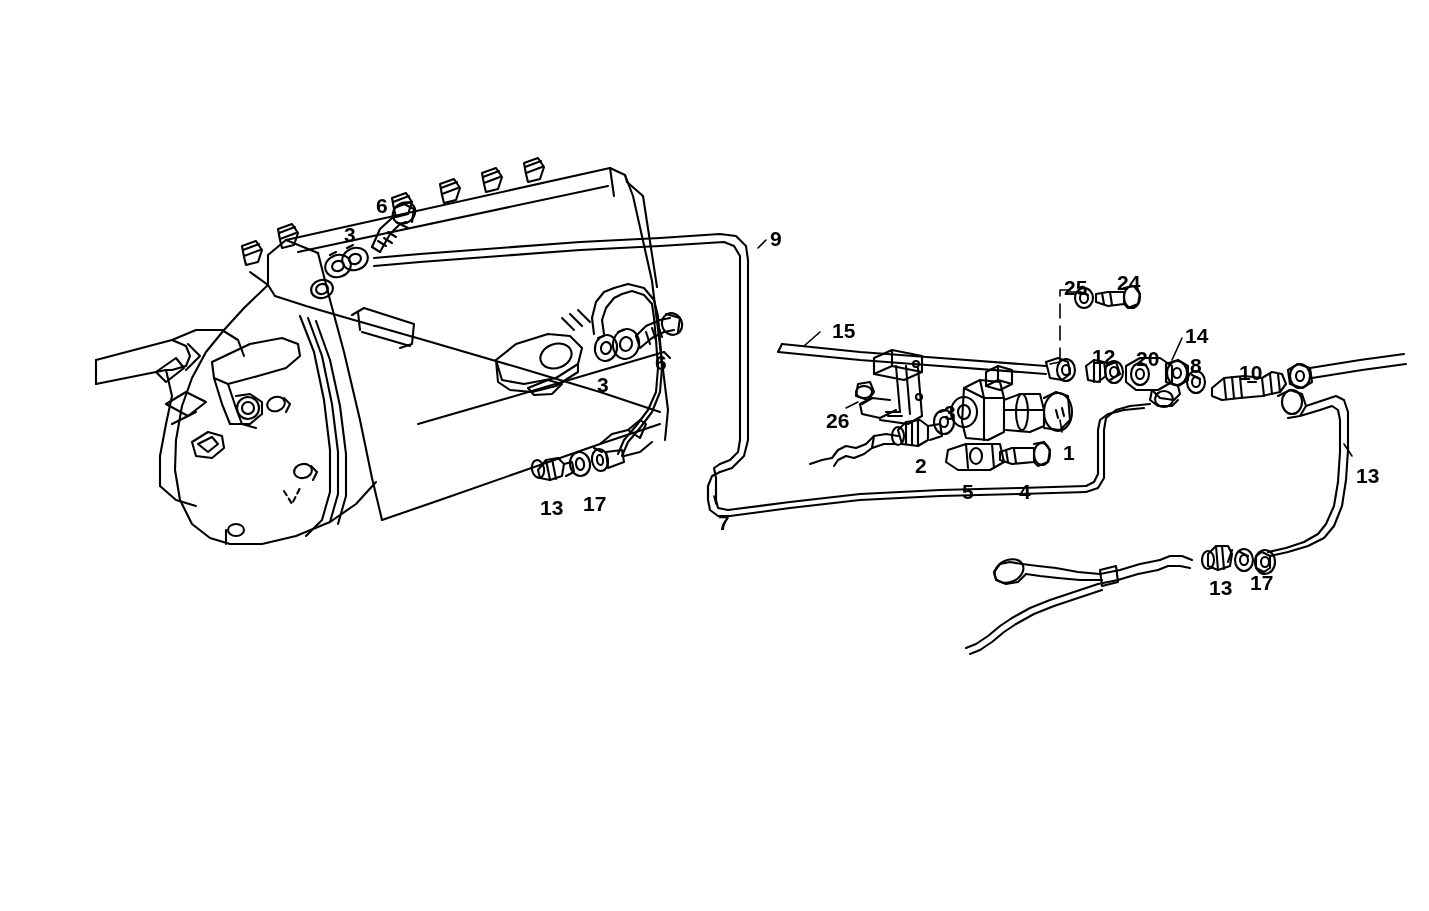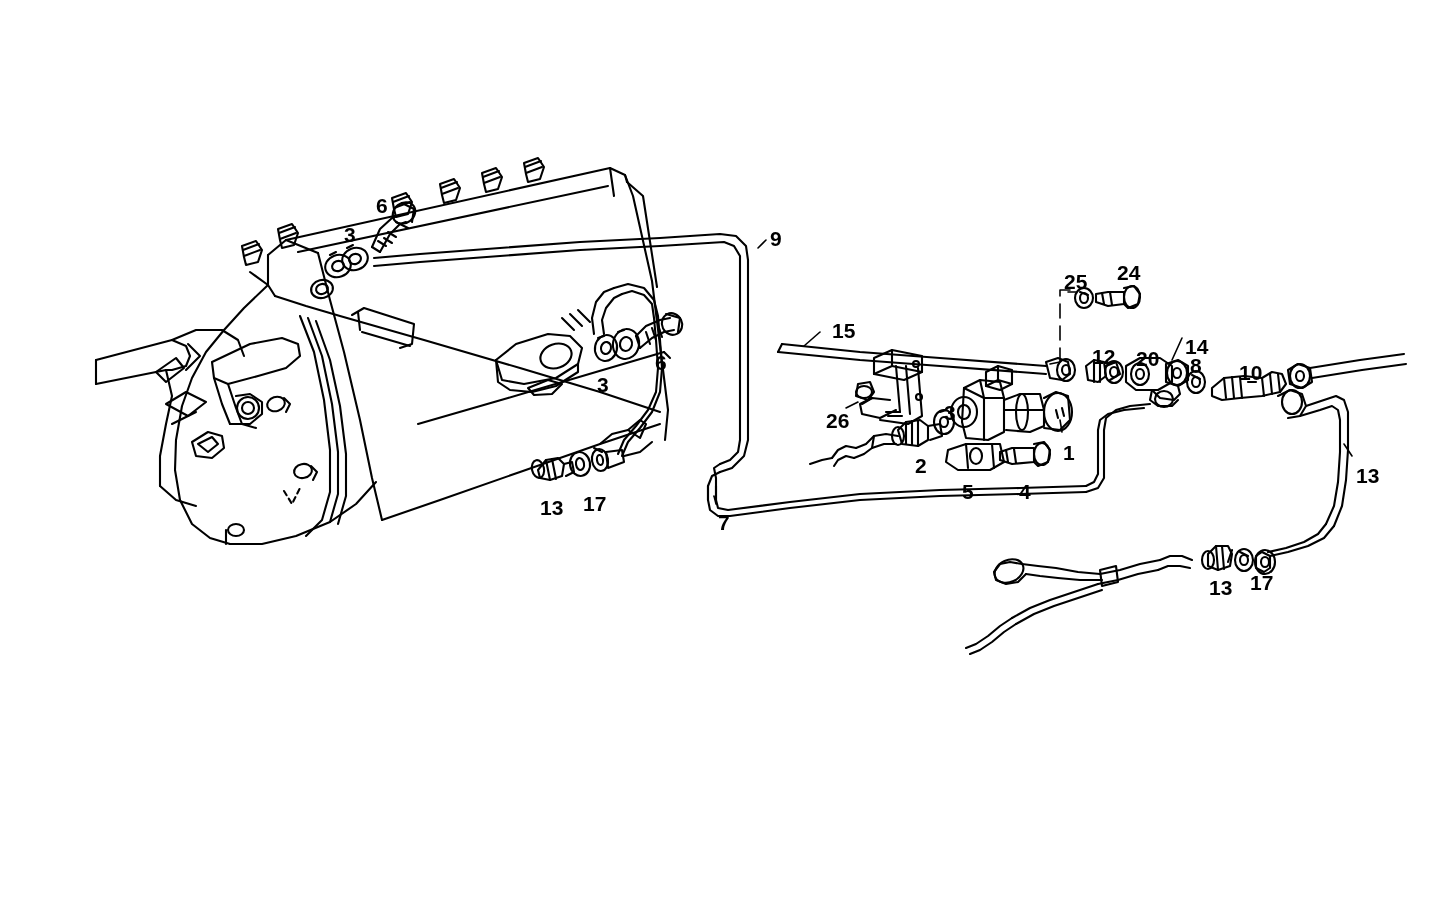--- a/index.html
+++ b/index.html
@@ -431,24 +431,24 @@
 
         <path d="M1062 432 L1060 420"></path>
       </g>
 
     </g>
   </svg>
 
   <div class="callout" style="left:376px;top:195px;">6</div>
   <div class="callout" style="left:344px;top:224px;">3</div>
   <div class="callout" style="left:770px;top:228px;">9</div>
-  <div class="callout" style="left:1064px;top:271px;">25</div>
-  <div class="callout" style="left:1117px;top:262px;">24</div>
+  <div class="callout" style="left:1064px;top:277px;">25</div>
+  <div class="callout" style="left:1117px;top:272px;">24</div>
   <div class="callout" style="left:832px;top:320px;">15</div>
-  <div class="callout" style="left:1185px;top:325px;margin-top:11px;">14</div>
+  <div class="callout" style="left:1185px;top:325px;">14</div>
   <div class="callout" style="left:1092px;top:346px;">12</div>
   <div class="callout" style="left:1136px;top:348px;">20</div>
   <div class="callout" style="left:1190px;top:355px;">8</div>
   <div class="callout" style="left:655px;top:352px;">6</div>
   <div class="callout" style="left:1239px;top:362px;">10</div>
   <div class="callout" style="left:597px;top:374px;">3</div>
   <div class="callout" style="left:826px;top:410px;">26</div>
   <div class="callout" style="left:944px;top:402px;">3</div>
   <div class="callout" style="left:1063px;top:442px;">1</div>
   <div class="callout" style="left:915px;top:455px;">2</div>

